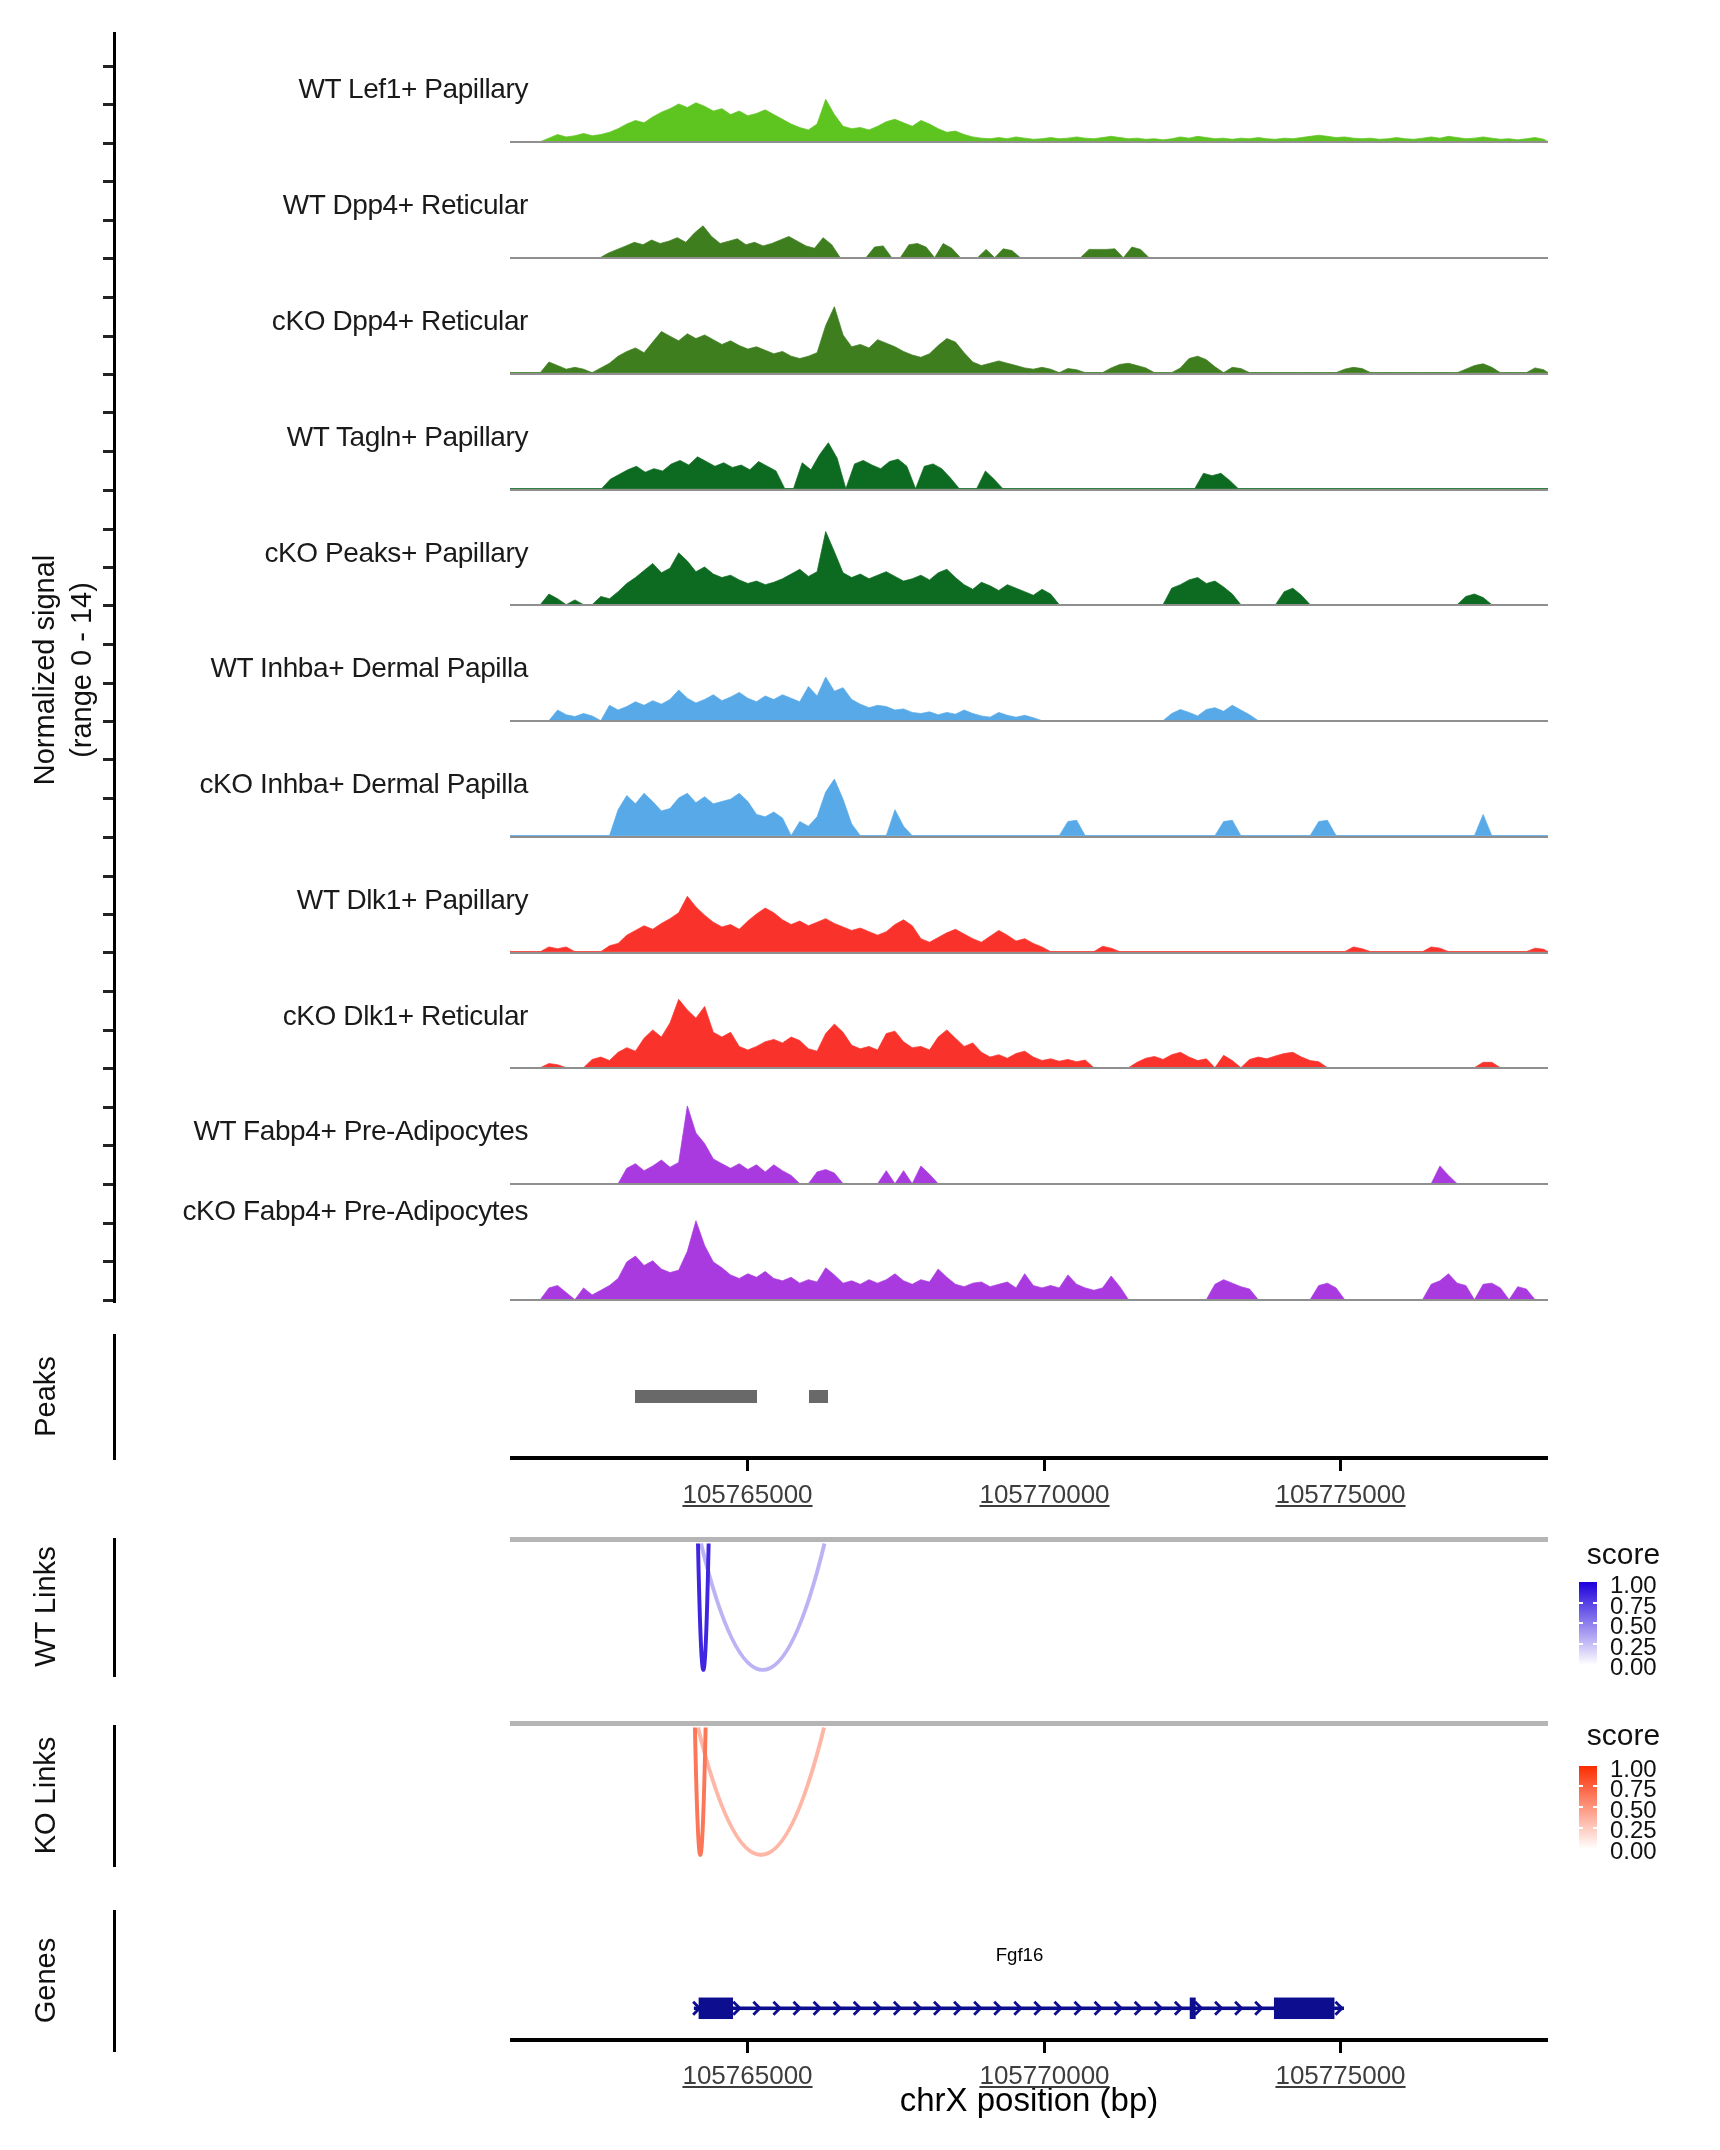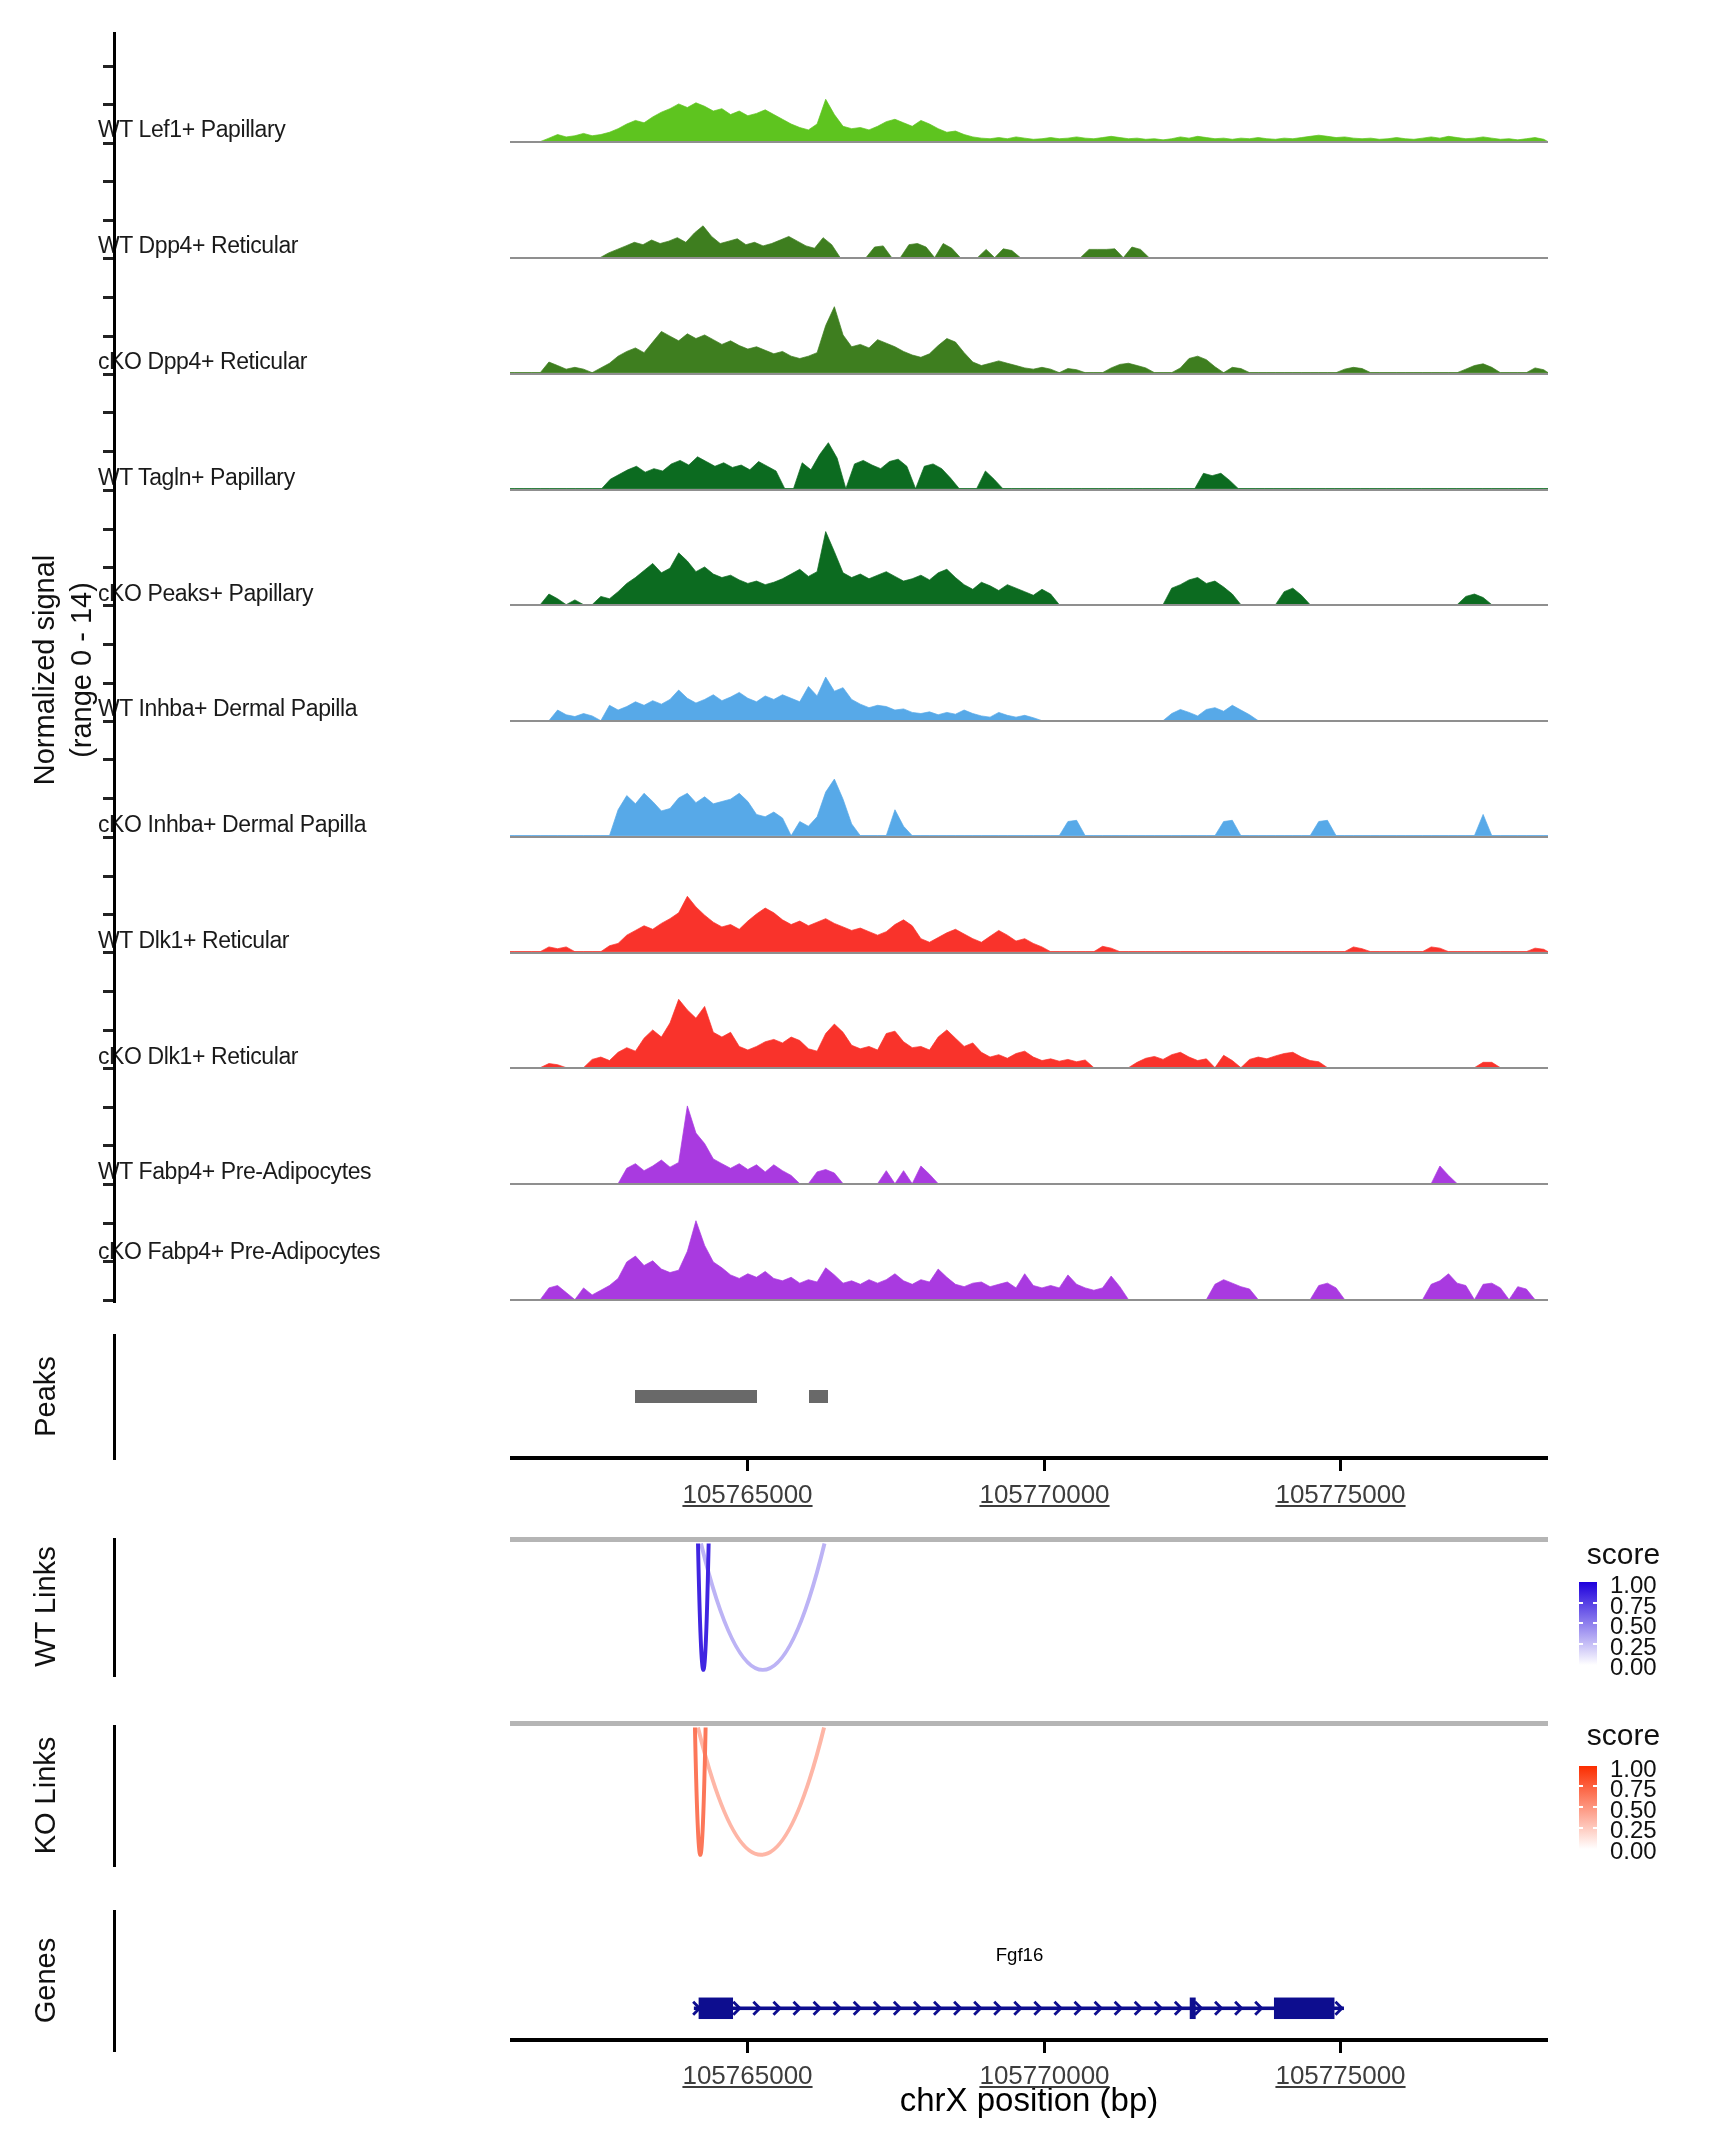--- a/index.html
+++ b/index.html
@@ -1,19 +1,19 @@
 <!DOCTYPE html>
 <html style="font-size:11.5px"><head>
 <meta charset="utf-8">
 <style>
   html,body{margin:0;padding:0;background:#fff;}
   body{width:1721px;height:2151px;font-family:"Liberation Sans",sans-serif;}
   #root{position:relative;width:1721px;height:2151px;overflow:hidden;background:#fff;}
   .abs{position:absolute;}
-  .track-label{font-size:23px;color:#1a1a1a;text-align:left;letter-spacing:-0.4px;white-space:nowrap;margin-top:40px;}
+  .track-label{font-size:28px;color:#1a1a1a;text-align:right;letter-spacing:-0.4px;white-space:nowrap;}
   .rot-label{font-size:29px;color:#111;text-align:center;white-space:nowrap;transform:rotate(-90deg);}
   .y-signal-label{font-size:29px;color:#111;text-align:center;line-height:37px;transform:rotate(-90deg);white-space:nowrap;}
   .num{font-size:26px;color:#3d3d3d;text-align:center;white-space:nowrap;text-decoration:underline;}
   .legend-title{font-size:30px;color:#111;text-align:center;}
   .legend-num{font-size:24px;color:#111;text-align:left;white-space:nowrap;}
   .gene-name{font-size:18.6px;color:#000;text-align:center;}
   .xlabel{font-size:33px;color:#000;text-align:center;}
 </style>
 </head>
 <body>
@@ -66,21 +66,21 @@
       <div class="abs track-label" style="left: 98px; top: 651px; width: 430px; height: 34px; line-height: 34px;">WT Inhba+ Dermal Papilla</div>
       <svg width="1038" height="85" style="position: absolute; left: 510px; top: 638px;" viewBox="0 0 1448 118">
         <path d="M0,115 L6.0,115.0 L18.1,115.0 L30.2,115.0 L42.2,115.0 L54.3,115.0 L66.4,100.2 L78.4,106.8 L90.5,109.3 L102.6,105.1 L114.6,108.4 L126.7,115.0 L138.8,93.6 L150.8,100.2 L162.9,95.3 L175.0,88.7 L187.0,93.6 L199.1,87.1 L211.2,92.0 L223.2,85.4 L235.3,72.3 L247.4,83.8 L259.4,90.4 L271.5,85.4 L283.6,78.9 L295.6,87.1 L307.7,82.1 L319.8,75.6 L331.8,83.8 L343.9,88.7 L356.0,80.5 L368.0,85.4 L380.1,78.9 L392.2,83.8 L404.2,88.7 L416.3,67.4 L428.4,80.5 L440.4,54.2 L452.5,73.9 L464.6,69.0 L476.6,85.4 L488.7,92.0 L500.8,96.9 L512.8,93.6 L524.9,95.3 L537.0,100.2 L549.0,98.6 L561.1,103.5 L573.2,105.1 L585.2,102.7 L597.3,106.8 L609.4,103.5 L621.4,106.0 L633.5,100.2 L645.6,105.1 L657.6,108.4 L669.7,110.1 L681.8,103.5 L693.8,107.6 L705.9,110.1 L718.0,107.6 L730.0,110.9 L742.1,115.0 L754.2,115.0 L766.2,115.0 L778.3,115.0 L790.4,115.0 L802.4,115.0 L814.5,115.0 L826.6,115.0 L838.6,115.0 L850.7,115.0 L862.8,115.0 L874.8,115.0 L886.9,115.0 L899.0,115.0 L911.0,115.0 L923.1,105.1 L935.2,99.4 L947.2,103.5 L959.3,108.4 L971.4,99.4 L983.4,96.9 L995.5,101.9 L1007.6,93.6 L1019.6,100.2 L1031.7,106.8 L1043.8,115.0 L1055.8,115.0 L1067.9,115.0 L1080.0,115.0 L1092.0,115.0 L1104.1,115.0 L1116.2,115.0 L1128.2,115.0 L1140.3,115.0 L1152.4,115.0 L1164.4,115.0 L1176.5,115.0 L1188.6,115.0 L1200.6,115.0 L1212.7,115.0 L1224.8,115.0 L1236.8,115.0 L1248.9,115.0 L1261.0,115.0 L1273.0,115.0 L1285.1,115.0 L1297.2,115.0 L1309.2,115.0 L1321.3,115.0 L1333.4,115.0 L1345.4,115.0 L1357.5,115.0 L1369.6,115.0 L1381.6,115.0 L1393.7,115.0 L1405.8,115.0 L1417.8,115.0 L1429.9,115.0 L1442.0,115.0 L1448,115 Z" fill="#57A9E8" stroke="#57A9E8" stroke-width="1"></path>
       </svg>
       <div class="abs" style="left: 510px; top: 720px; width: 1038px; height: 2.2px; background: rgb(143, 143, 143);"></div>
       <div class="abs track-label" style="left: 98px; top: 767px; width: 430px; height: 34px; line-height: 34px;">cKO Inhba+ Dermal Papilla</div>
       <svg width="1038" height="85" style="position: absolute; left: 510px; top: 753px;" viewBox="0 0 1448 118">
         <path d="M0,115 L6.0,115.0 L18.1,115.0 L30.2,115.0 L42.2,115.0 L54.3,115.0 L66.4,115.0 L78.4,115.0 L90.5,115.0 L102.6,115.0 L114.6,115.0 L126.7,115.0 L138.8,115.0 L150.8,78.9 L162.9,59.1 L175.0,70.6 L187.0,55.9 L199.1,67.4 L211.2,80.5 L223.2,77.2 L235.3,62.4 L247.4,55.9 L259.4,69.0 L271.5,60.8 L283.6,70.6 L295.6,67.4 L307.7,64.1 L319.8,55.9 L331.8,67.4 L343.9,85.4 L356.0,88.7 L368.0,82.1 L380.1,90.4 L392.2,115.0 L404.2,95.3 L416.3,101.9 L428.4,88.7 L440.4,54.2 L452.5,36.1 L464.6,64.1 L476.6,98.6 L488.7,115.0 L500.8,115.0 L512.8,115.0 L524.9,115.0 L537.0,78.9 L549.0,101.9 L561.1,115.0 L573.2,115.0 L585.2,115.0 L597.3,115.0 L609.4,115.0 L621.4,115.0 L633.5,115.0 L645.6,115.0 L657.6,115.0 L669.7,115.0 L681.8,115.0 L693.8,115.0 L705.9,115.0 L718.0,115.0 L730.0,115.0 L742.1,115.0 L754.2,115.0 L766.2,115.0 L778.3,95.3 L790.4,93.6 L802.4,115.0 L814.5,115.0 L826.6,115.0 L838.6,115.0 L850.7,115.0 L862.8,115.0 L874.8,115.0 L886.9,115.0 L899.0,115.0 L911.0,115.0 L923.1,115.0 L935.2,115.0 L947.2,115.0 L959.3,115.0 L971.4,115.0 L983.4,115.0 L995.5,95.3 L1007.6,93.6 L1019.6,115.0 L1031.7,115.0 L1043.8,115.0 L1055.8,115.0 L1067.9,115.0 L1080.0,115.0 L1092.0,115.0 L1104.1,115.0 L1116.2,115.0 L1128.2,95.3 L1140.3,93.6 L1152.4,115.0 L1164.4,115.0 L1176.5,115.0 L1188.6,115.0 L1200.6,115.0 L1212.7,115.0 L1224.8,115.0 L1236.8,115.0 L1248.9,115.0 L1261.0,115.0 L1273.0,115.0 L1285.1,115.0 L1297.2,115.0 L1309.2,115.0 L1321.3,115.0 L1333.4,115.0 L1345.4,115.0 L1357.5,85.4 L1369.6,115.0 L1381.6,115.0 L1393.7,115.0 L1405.8,115.0 L1417.8,115.0 L1429.9,115.0 L1442.0,115.0 L1448,115 Z" fill="#57A9E8" stroke="#57A9E8" stroke-width="1"></path>
       </svg>
       <div class="abs" style="left: 510px; top: 836px; width: 1038px; height: 2.2px; background: rgb(143, 143, 143);"></div>
-      <div class="abs track-label" style="left: 98px; top: 883px; width: 430px; height: 34px; line-height: 34px;">WT Dlk1+ Reticular</div>
+      <div class="abs track-label" style="left: 98px; top: 883px; width: 430px; height: 34px; line-height: 34px;">WT Dlk1+ Papillary</div>
       <svg width="1038" height="85" style="position: absolute; left: 510px; top: 869px;" viewBox="0 0 1448 118">
         <path d="M0,115 L6.0,115.0 L18.1,115.0 L30.2,115.0 L42.2,115.0 L54.3,108.4 L66.4,110.9 L78.4,108.4 L90.5,115.0 L102.6,115.0 L114.6,115.0 L126.7,115.0 L138.8,106.8 L150.8,103.5 L162.9,92.0 L175.0,85.4 L187.0,78.9 L199.1,83.8 L211.2,75.6 L223.2,69.0 L235.3,60.8 L247.4,37.8 L259.4,52.6 L271.5,64.1 L283.6,73.9 L295.6,80.5 L307.7,77.2 L319.8,83.8 L331.8,72.3 L343.9,62.4 L356.0,54.2 L368.0,60.8 L380.1,70.6 L392.2,77.2 L404.2,72.3 L416.3,78.9 L428.4,73.9 L440.4,69.0 L452.5,75.6 L464.6,80.5 L476.6,85.4 L488.7,82.1 L500.8,87.1 L512.8,92.0 L524.9,87.1 L537.0,77.2 L549.0,70.6 L561.1,78.9 L573.2,96.9 L585.2,101.9 L597.3,95.3 L609.4,88.7 L621.4,83.8 L633.5,90.4 L645.6,96.9 L657.6,101.9 L669.7,93.6 L681.8,85.4 L693.8,92.0 L705.9,100.2 L718.0,96.9 L730.0,103.5 L742.1,108.4 L754.2,115.0 L766.2,115.0 L778.3,115.0 L790.4,115.0 L802.4,115.0 L814.5,115.0 L826.6,107.6 L838.6,110.1 L850.7,115.0 L862.8,115.0 L874.8,115.0 L886.9,115.0 L899.0,115.0 L911.0,115.0 L923.1,115.0 L935.2,115.0 L947.2,115.0 L959.3,115.0 L971.4,115.0 L983.4,115.0 L995.5,115.0 L1007.6,115.0 L1019.6,115.0 L1031.7,115.0 L1043.8,115.0 L1055.8,115.0 L1067.9,115.0 L1080.0,115.0 L1092.0,115.0 L1104.1,115.0 L1116.2,115.0 L1128.2,115.0 L1140.3,115.0 L1152.4,115.0 L1164.4,115.0 L1176.5,108.4 L1188.6,110.9 L1200.6,115.0 L1212.7,115.0 L1224.8,115.0 L1236.8,115.0 L1248.9,115.0 L1261.0,115.0 L1273.0,115.0 L1285.1,108.4 L1297.2,110.1 L1309.2,115.0 L1321.3,115.0 L1333.4,115.0 L1345.4,115.0 L1357.5,115.0 L1369.6,115.0 L1381.6,115.0 L1393.7,115.0 L1405.8,115.0 L1417.8,115.0 L1429.9,110.1 L1442.0,111.7 L1448,115 Z" fill="#F9332B" stroke="#F9332B" stroke-width="1"></path>
       </svg>
       <div class="abs" style="left: 510px; top: 952px; width: 1038px; height: 2.2px; background: rgb(143, 143, 143);"></div>
       <div class="abs track-label" style="left: 98px; top: 999px; width: 430px; height: 34px; line-height: 34px;">cKO Dlk1+ Reticular</div>
       <svg width="1038" height="85" style="position: absolute; left: 510px; top: 985px;" viewBox="0 0 1448 118">
         <path d="M0,115 L6.0,115.0 L18.1,115.0 L30.2,115.0 L42.2,115.0 L54.3,109.3 L66.4,110.9 L78.4,115.0 L90.5,115.0 L102.6,115.0 L114.6,103.5 L126.7,100.2 L138.8,105.1 L150.8,93.6 L162.9,87.1 L175.0,92.0 L187.0,73.9 L199.1,62.4 L211.2,72.3 L223.2,52.6 L235.3,19.7 L247.4,34.5 L259.4,46.0 L271.5,29.6 L283.6,65.7 L295.6,72.3 L307.7,65.7 L319.8,85.4 L331.8,90.4 L343.9,85.4 L356.0,78.9 L368.0,75.6 L380.1,80.5 L392.2,72.3 L404.2,77.2 L416.3,88.7 L428.4,92.0 L440.4,67.4 L452.5,54.2 L464.6,65.7 L476.6,83.8 L488.7,88.7 L500.8,85.4 L512.8,90.4 L524.9,67.4 L537.0,64.1 L549.0,78.9 L561.1,87.1 L573.2,85.4 L585.2,90.4 L597.3,72.3 L609.4,62.4 L621.4,73.9 L633.5,85.4 L645.6,80.5 L657.6,93.6 L669.7,100.2 L681.8,96.9 L693.8,101.9 L705.9,95.3 L718.0,92.0 L730.0,100.2 L742.1,105.1 L754.2,102.7 L766.2,106.0 L778.3,103.5 L790.4,106.8 L802.4,104.3 L814.5,115.0 L826.6,115.0 L838.6,115.0 L850.7,115.0 L862.8,115.0 L874.8,107.6 L886.9,101.9 L899.0,99.4 L911.0,103.5 L923.1,96.9 L935.2,93.6 L947.2,100.2 L959.3,105.1 L971.4,102.7 L983.4,115.0 L995.5,97.8 L1007.6,105.1 L1019.6,115.0 L1031.7,103.5 L1043.8,100.2 L1055.8,102.7 L1067.9,98.6 L1080.0,95.3 L1092.0,93.6 L1104.1,100.2 L1116.2,105.1 L1128.2,106.8 L1140.3,115.0 L1152.4,115.0 L1164.4,115.0 L1176.5,115.0 L1188.6,115.0 L1200.6,115.0 L1212.7,115.0 L1224.8,115.0 L1236.8,115.0 L1248.9,115.0 L1261.0,115.0 L1273.0,115.0 L1285.1,115.0 L1297.2,115.0 L1309.2,115.0 L1321.3,115.0 L1333.4,115.0 L1345.4,115.0 L1357.5,107.6 L1369.6,107.6 L1381.6,115.0 L1393.7,115.0 L1405.8,115.0 L1417.8,115.0 L1429.9,115.0 L1442.0,115.0 L1448,115 Z" fill="#F9332B" stroke="#F9332B" stroke-width="1"></path>
       </svg>
       <div class="abs" style="left: 510px; top: 1067px; width: 1038px; height: 2.2px; background: rgb(143, 143, 143);"></div>
       <div class="abs track-label" style="left: 98px; top: 1114px; width: 430px; height: 34px; line-height: 34px;">WT Fabp4+ Pre-Adipocytes</div>

